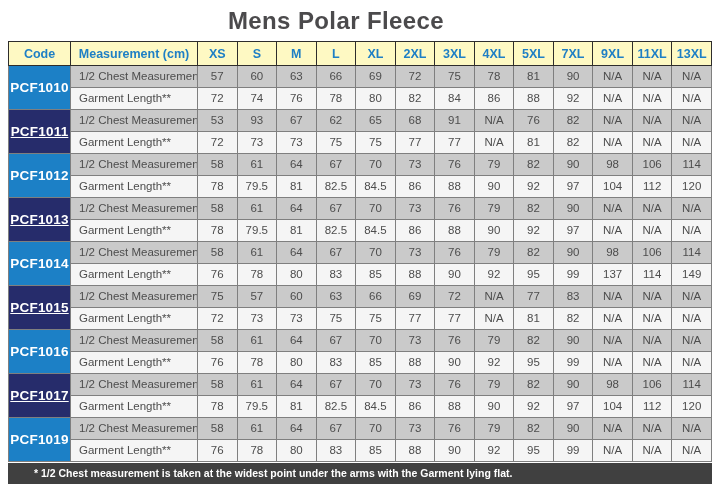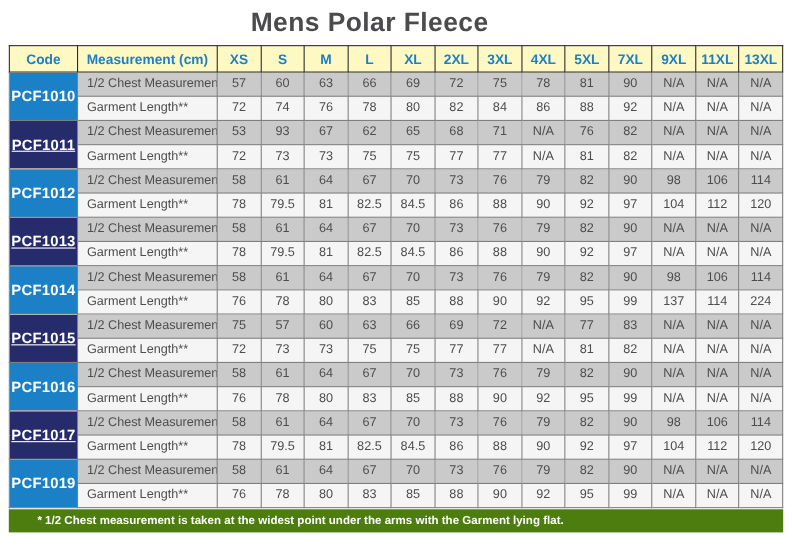--- a/index.html
+++ b/index.html
@@ -58,21 +58,21 @@
     font-weight: 700;
     font-size: 13.5px;
     background: #1c80c6 !important;
     text-align: center;
     letter-spacing: 0.2px;
   }
   table.size-table tbody td.code-cell.navy { background: #262c6b !important; text-decoration: underline; }
   .banner {
     width: 704px;
     margin-top: 1px;
-    background: #4d7c0f;
+    background: #404040;
     color: #ffffff;
     font-size: 10.5px;
     font-weight: 700;
     line-height: 1.35;
     padding: 3px 8px 4px 26px;
   }
   .banner .note { white-space: nowrap; }
 </style>
 </head>
 <body>
@@ -141,21 +141,21 @@
           </tr>
           <tr class="chest-row">
             <td class="code-cell navy" rowspan="2">PCF1011</td>
             <td class="label-cell">1/2 Chest Measurement*</td>
             <td>53</td>
             <td>93</td>
             <td>67</td>
             <td>62</td>
             <td>65</td>
             <td>68</td>
-            <td>71</td>
+            <td>91</td>
             <td>N/A</td>
             <td>76</td>
             <td>82</td>
             <td>N/A</td>
             <td>N/A</td>
             <td>N/A</td>
           </tr>
           <tr class="garment-row">
             <td class="label-cell">Garment Length**</td>
             <td>72</td>
@@ -262,21 +262,21 @@
             <td>80</td>
             <td>83</td>
             <td>85</td>
             <td>88</td>
             <td>90</td>
             <td>92</td>
             <td>95</td>
             <td>99</td>
             <td>137</td>
             <td>114</td>
-            <td>224</td>
+            <td>149</td>
           </tr>
           <tr class="chest-row">
             <td class="code-cell navy" rowspan="2">PCF1015</td>
             <td class="label-cell">1/2 Chest Measurement*</td>
             <td>75</td>
             <td>57</td>
             <td>60</td>
             <td>63</td>
             <td>66</td>
             <td>69</td>

